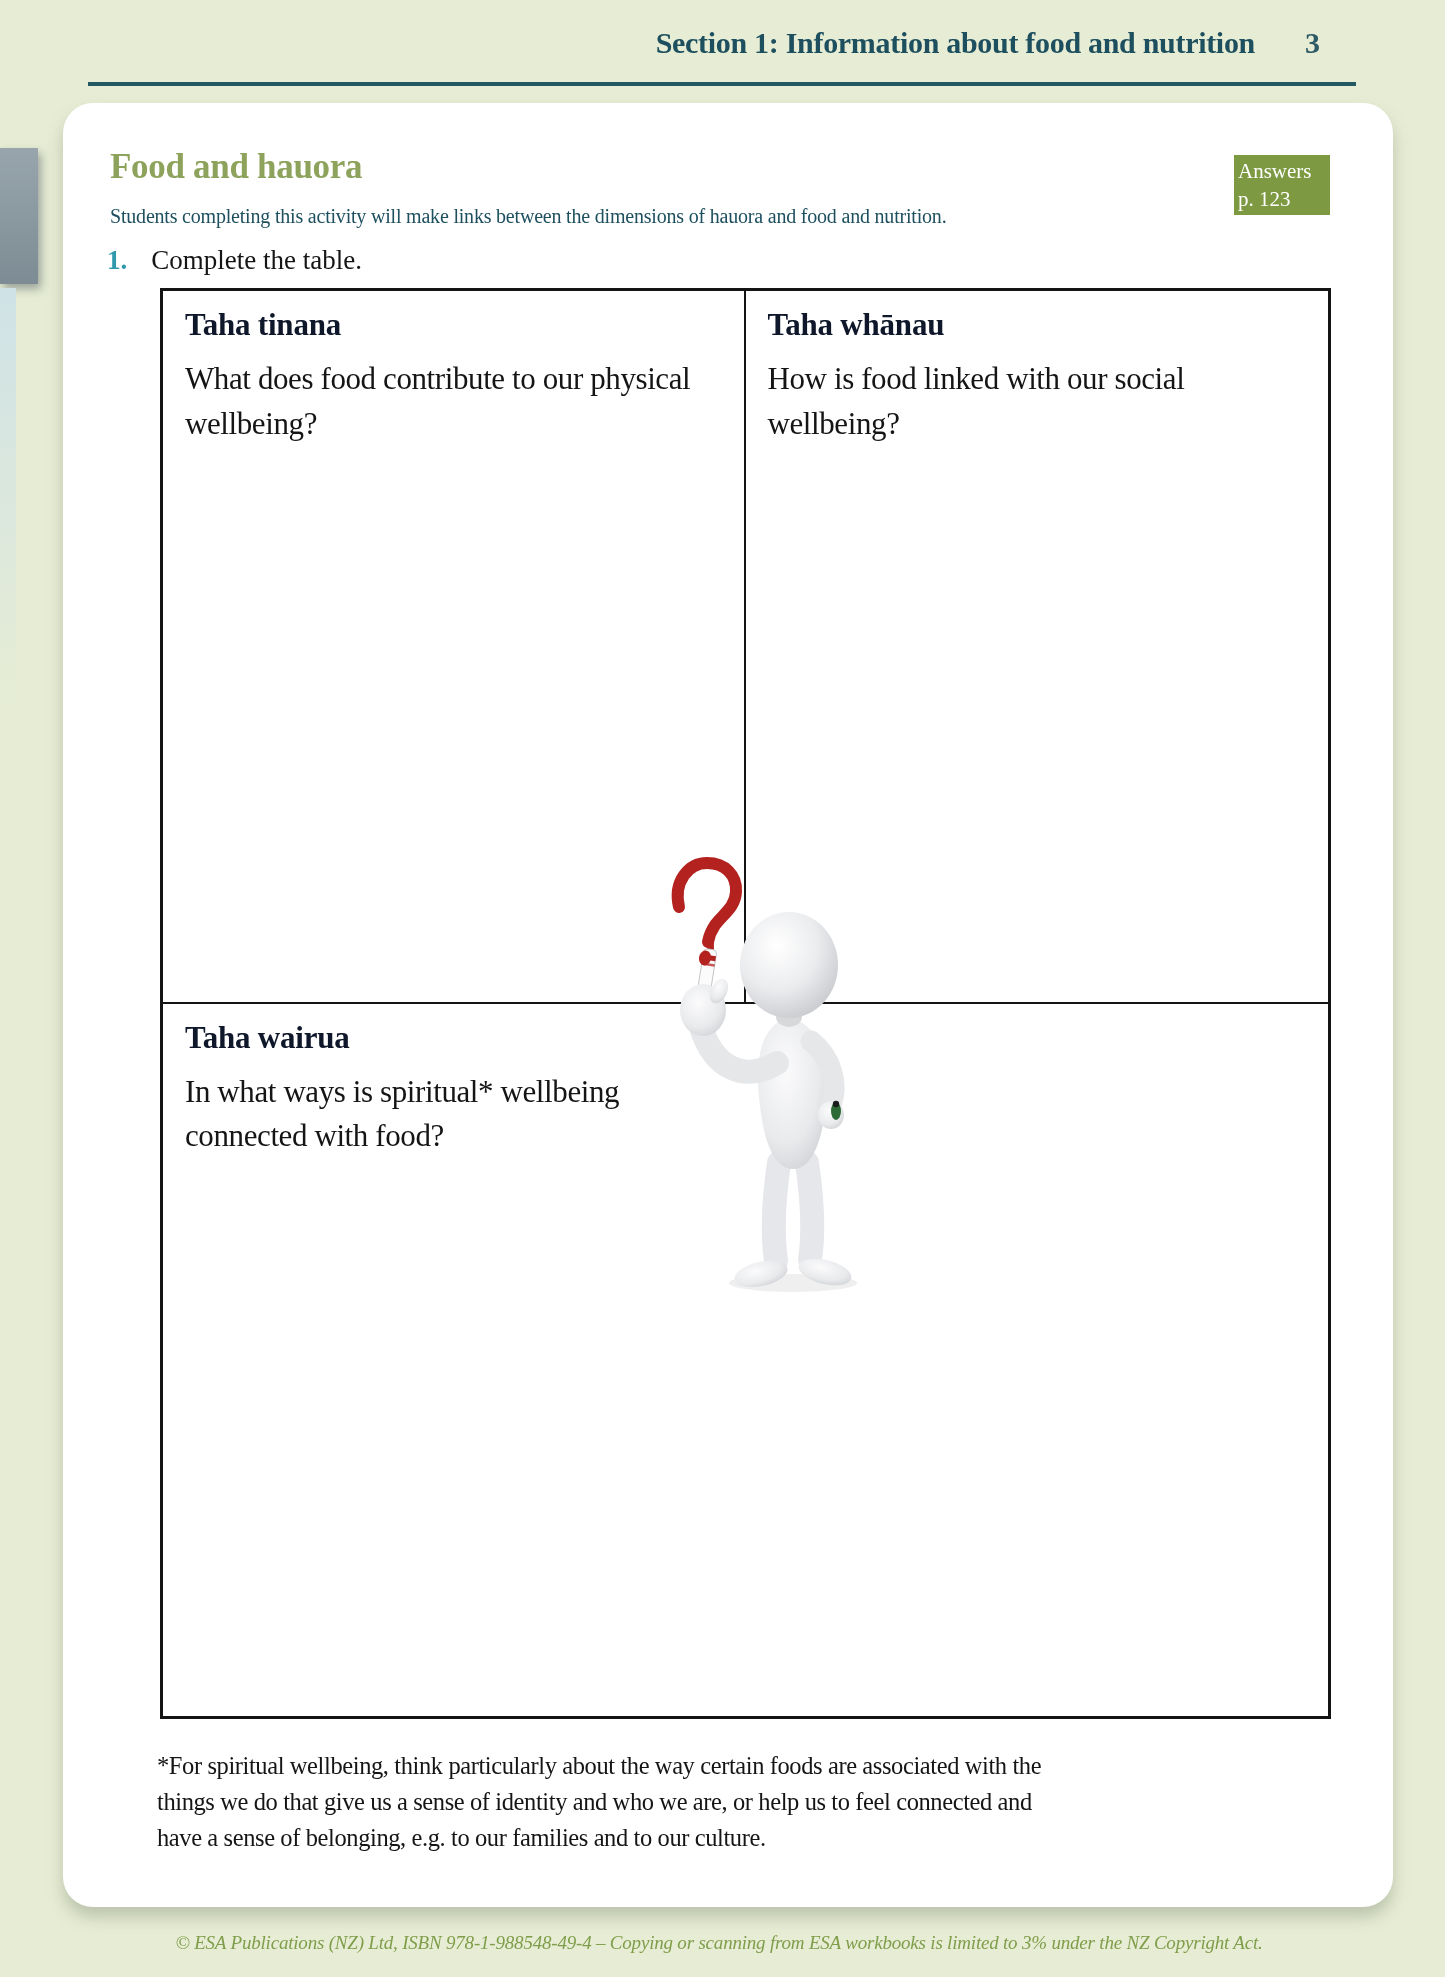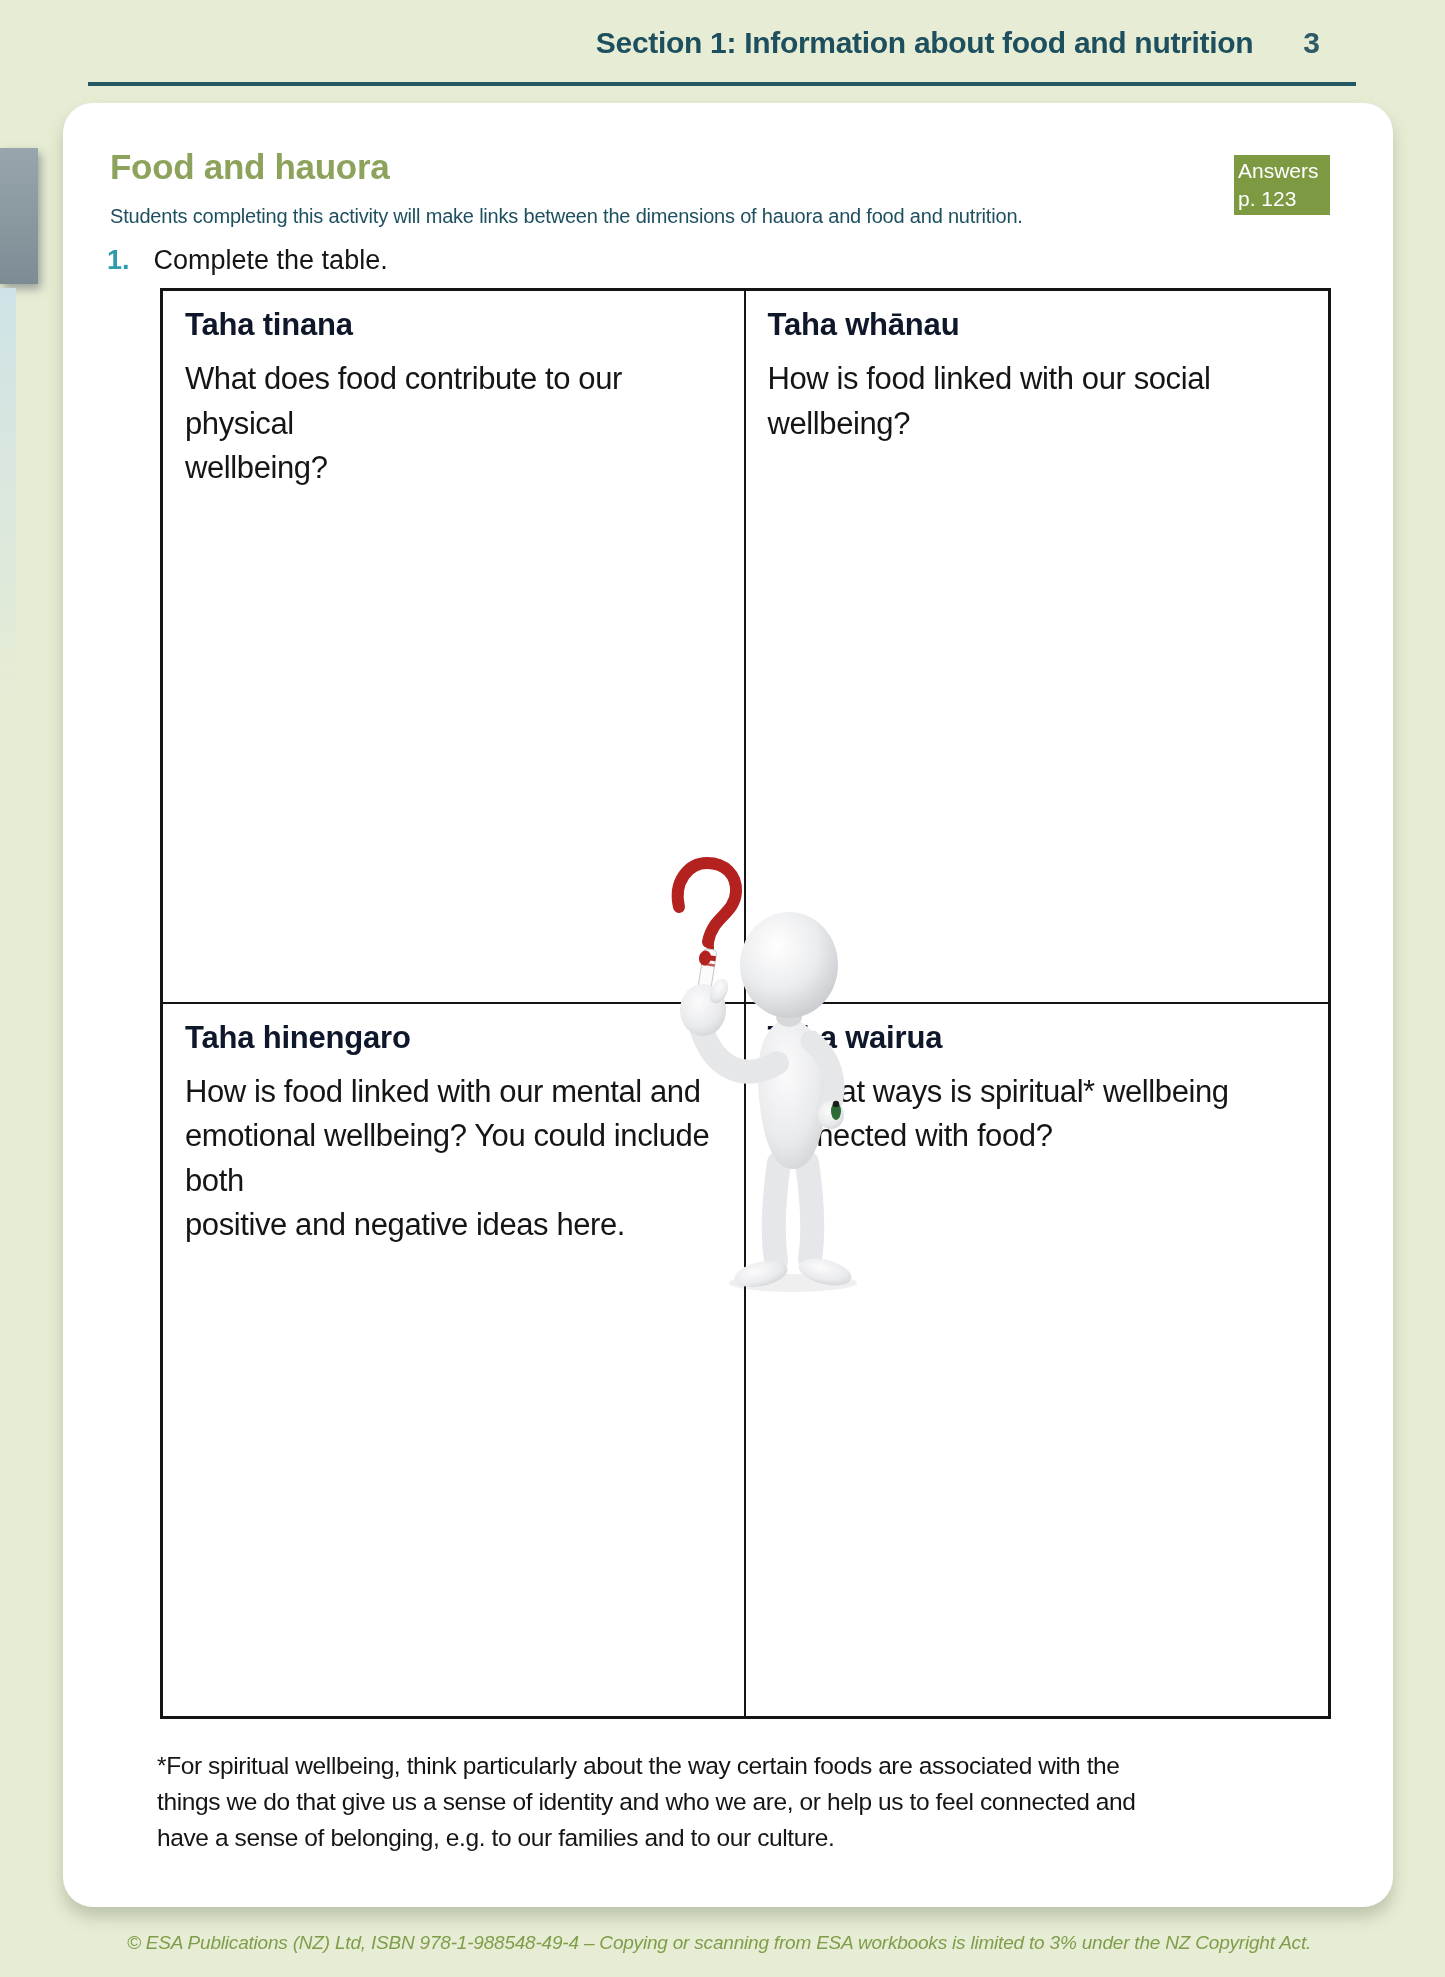--- a/index.html
+++ b/index.html
@@ -1,19 +1,19 @@
 <!DOCTYPE html>
 <html><head>
 <meta charset="utf-8">
 <style>
   html,body{margin:0;padding:0;background:#e7edd4;}
   .page{
     position:relative;width:1438px;height:1977px;overflow:hidden;
     background:#e7edd4;
-    font-family:Liberation Sans, sans-serif;
+    font-family:Liberation Serif, serif;
     color:#151515;
   }
   
   .section-header{position:absolute;top:26px;right:118px;display:flex;gap:50px;align-items:baseline;}
   .section-title{font-size:30px;font-weight:bold;color:#1d4f5f;letter-spacing:-0.3px;}
   .page-num{font-size:30px;font-weight:bold;color:#2e5a66;}
   .header-rule{position:absolute;left:88px;top:82px;width:1268px;height:4px;background:#235761;}
   
   .edge-tab{position:absolute;left:0;top:148px;width:38px;height:136px;
     background:linear-gradient(180deg,#98a5ac,#7d8c94);
@@ -84,27 +84,20 @@
         <div class="cell-prompt">What does food contribute to our physical
 wellbeing?</div>
         <div class="answer-space"></div>
       </div>
       <div class="cell cell-tr">
         <div class="cell-heading">Taha whānau</div>
         <div class="cell-prompt">How is food linked with our social
 wellbeing?</div>
         <div class="answer-space"></div>
       </div>
-      <div class="cell cell-bl">
-        <div class="cell-heading">Taha hinengaro</div>
-        <div class="cell-prompt">How is food linked with our mental and
-emotional wellbeing? You could include both
-positive and negative ideas here.</div>
-        <div class="answer-space"></div>
-      </div>
       <div class="cell">
         <div class="cell-heading">Taha wairua</div>
         <div class="cell-prompt">In what ways is spiritual* wellbeing
 connected with food?</div>
         <div class="answer-space"></div>
       </div>
     </div>
 
     <svg class="figure" viewBox="0 0 230 450">
       <defs>

